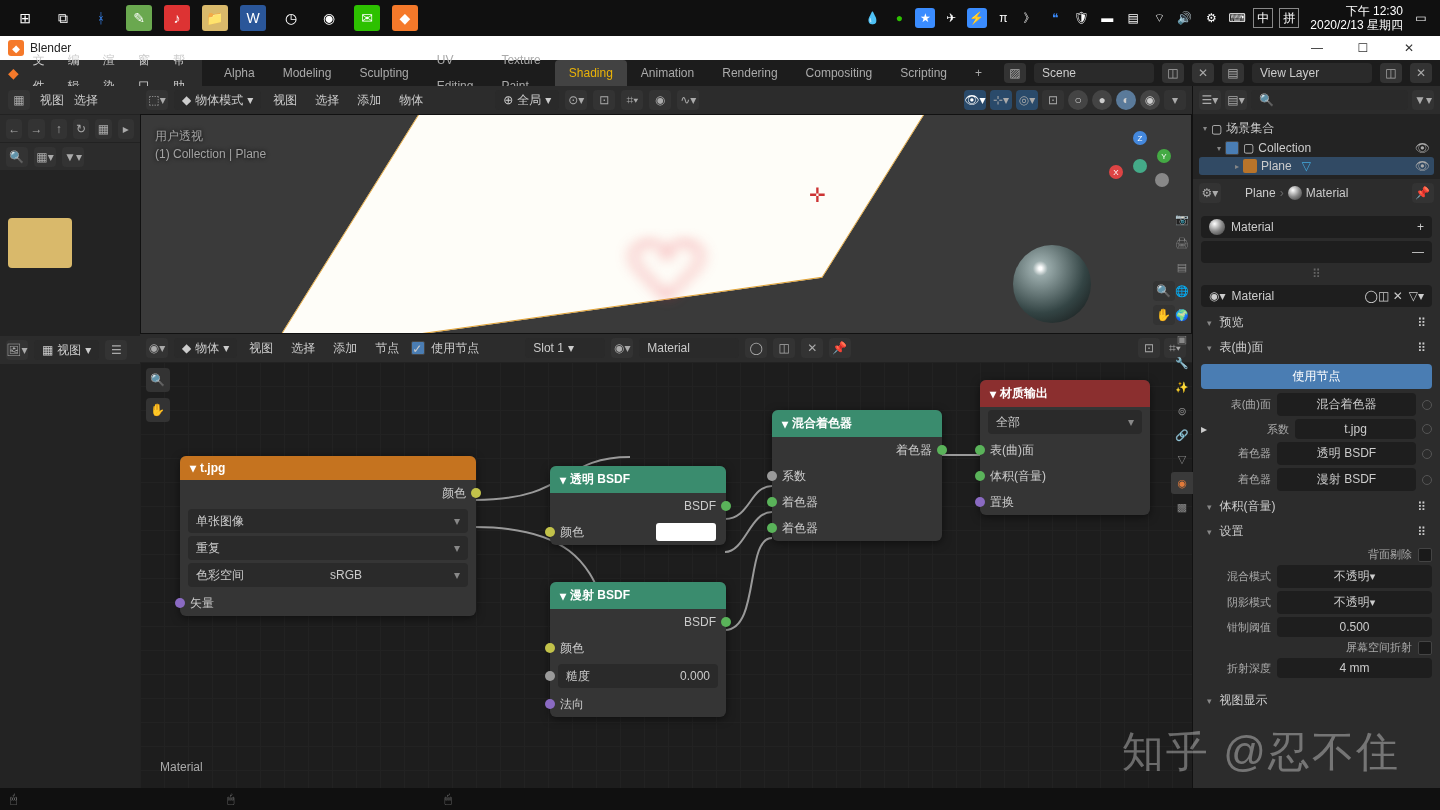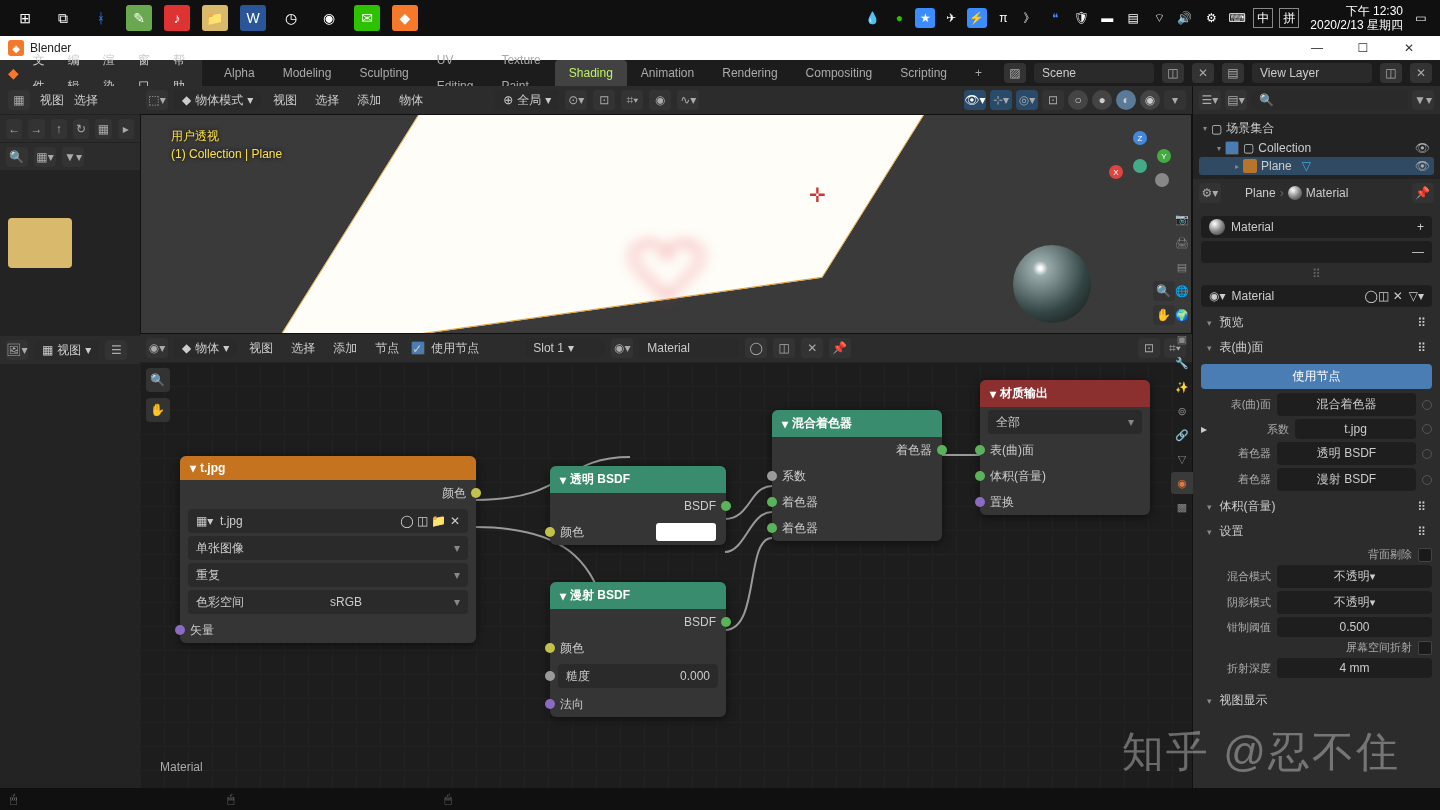--- a/index.html
+++ b/index.html
@@ -11,39 +11,39 @@
 .taskbar .clock { color: #fff; text-align: right; margin-left: 8px; line-height: 14px; font-size: 11px; }
 .titlebar { height: 24px; background: #fff; display: flex; align-items: center; padding: 0 8px; color: #222; }
 .titlebar .app-icon { width: 16px; height: 16px; background: #f5792a; border-radius: 3px; margin-right: 6px; display:flex;align-items:center;justify-content:center;font-size:10px;color:#fff;}
 .titlebar .win-btns { margin-left: auto; display: flex; }
 .titlebar .win-btn { width: 46px; height: 24px; display: flex; align-items: center; justify-content: center; color: #333; }
 .menubar { height: 26px; background: #1c1c1c; display: flex; align-items: stretch; }
 .menu-sec { display: flex; align-items: center; padding: 0 8px; }
 .menu-sec.left { background: #2c2c2c; gap:6px;}
 .menu-item { padding: 0 8px; line-height: 26px; color: #ccc; }
 .tab { padding: 0 14px; line-height: 26px; color: #aaa; border-radius: 4px 4px 0 0; cursor:pointer;}
-.tab.active { background: #424242; color: #bef264; }
+.tab.active { background: #424242; color: #eab308; }
 .menu-right { margin-left: auto; display: flex; align-items: center; gap: 8px; padding-right: 8px; }
 .menu-field { background: #2a2a2a; border-radius: 4px; padding: 2px 8px; min-width: 120px; height: 20px; display: flex; align-items: center; }
 .icon-btn { width: 22px; height: 20px; background: #333; border-radius: 4px; display: flex; align-items: center; justify-content: center; color: #aaa; cursor:pointer;}
 .main { display: flex; height: calc(810px - 36px - 24px - 26px - 22px); }
 .left-col { width: 140px; display: flex; flex-direction: column; }
 .tool-header { height: 28px; background: #2c2c2c; display: flex; align-items: center; padding: 0 8px; gap: 10px; }
 .tool-row { height: 28px; background: #2c2c2c; display: flex; align-items: center; padding: 0 6px; gap: 6px; border-top:1px solid #222;}
 .fm { flex: 1; background: #232323; display: flex; flex-direction: column; padding: 8px; gap: 6px; }
 .folder { width: 64px; height: 50px; background: #d9b96b; border-radius: 4px; margin-top: 40px; }
 .center-col { flex: 1; display: flex; flex-direction: column; min-width: 0; }
 .vp-header { height: 28px; background: #2c2c2c; display: flex; align-items: center; padding: 0 6px; gap: 6px; }
 .viewport { height: 220px; background: #3a3a3a; position: relative; overflow: hidden; border: 1px solid #111; }
 .plane { position: absolute; left: 200px; top: -30px; width: 560px; height: 220px; background: #fefdf8; transform: rotate(-8deg) skewX(-40deg); border: 1px solid #e0a030; }
 .heart { position:absolute; left: 490px; top: 110px; color: #e83a44; font-size: 80px; filter: blur(6px); transform: scaleX(1.2);}
 .sphere { position: absolute; right: 100px; bottom: 10px; width: 78px; height: 78px; border-radius: 50%; background: radial-gradient(circle at 35% 30%, #fff 2%, #9aa 10%, #344 60%, #111 100%); }
 .navgizmo { position: absolute; right: 16px; top: 16px; width: 70px; height: 70px; }
 .gizmo-dot { position: absolute; width: 14px; height: 14px; border-radius: 50%; color:#fff; font-size:8px; display:flex;align-items:center;justify-content:center;}
-.vp-info { position: absolute; left: 30px; top: 12px; color: #fde047; text-shadow: 0 0 4px #000; line-height: 18px; }
+.vp-info { position: absolute; left: 14px; top: 12px; color: #a3a3a3; text-shadow: 0 0 4px #000; line-height: 18px; }
 .ne-header { height: 28px; background: #2c2c2c; display: flex; align-items: center; padding: 0 6px; gap: 6px; }
 .select { background: #2a2a2a; border-radius: 4px; padding: 2px 8px; height: 20px; display: flex; align-items: center; gap:4px;}
 .node-editor { flex: 1; background: #1d1d1d; position: relative; overflow: hidden; background-image: linear-gradient(#222 1px, transparent 1px), linear-gradient(90deg, #222 1px, transparent 1px); background-size: 24px 24px; }
 .node { position: absolute; background: #353535; border-radius: 6px; box-shadow: 0 2px 8px rgba(0,0,0,.5); font-size: 12px; overflow: visible; }
 .node-head { padding: 5px 10px; border-radius: 6px 6px 0 0; font-weight: bold; color: #fff; display:flex; align-items:center; gap:4px;}
 .node-head.orange { background: #c5731f; }
 .node-head.green { background: #3a8c6e; }
 .node-head.red { background: #8b2f2f; }
 .node-row { padding: 4px 10px; display: flex; align-items: center; justify-content: space-between; position: relative; height:26px;}
 .node-row.out { justify-content: flex-end; }
@@ -291,24 +291,20 @@
         <path class="path" d="M 585 268 C 620 268, 605 176, 632 176"></path>
         <path class="path" d="M 800 93 C 820 93, 820 93, 840 93"></path>
       </svg>
 
       <div class="node" style="left:40px;top:94px;width:296px">
         <div class="node-head orange">▾ <span>t.jpg</span></div>
         <div class="node-row out">
             <span>颜色</span>
             <div class="sock r yel"></div>
           </div>
-        <div class="field">
-          <span>▦▾ &nbsp;<span>t.jpg</span></span>
-          <span>◯ ◫ 📁 ✕</span>
-        </div>
         <div class="field chev">
             <span>单张图像</span>
           </div>
         <div class="field chev">
             <span>重复</span>
           </div>
         <div class="field chev">
             <span>色彩空间</span>
             <span>sRGB</span>
           </div>

